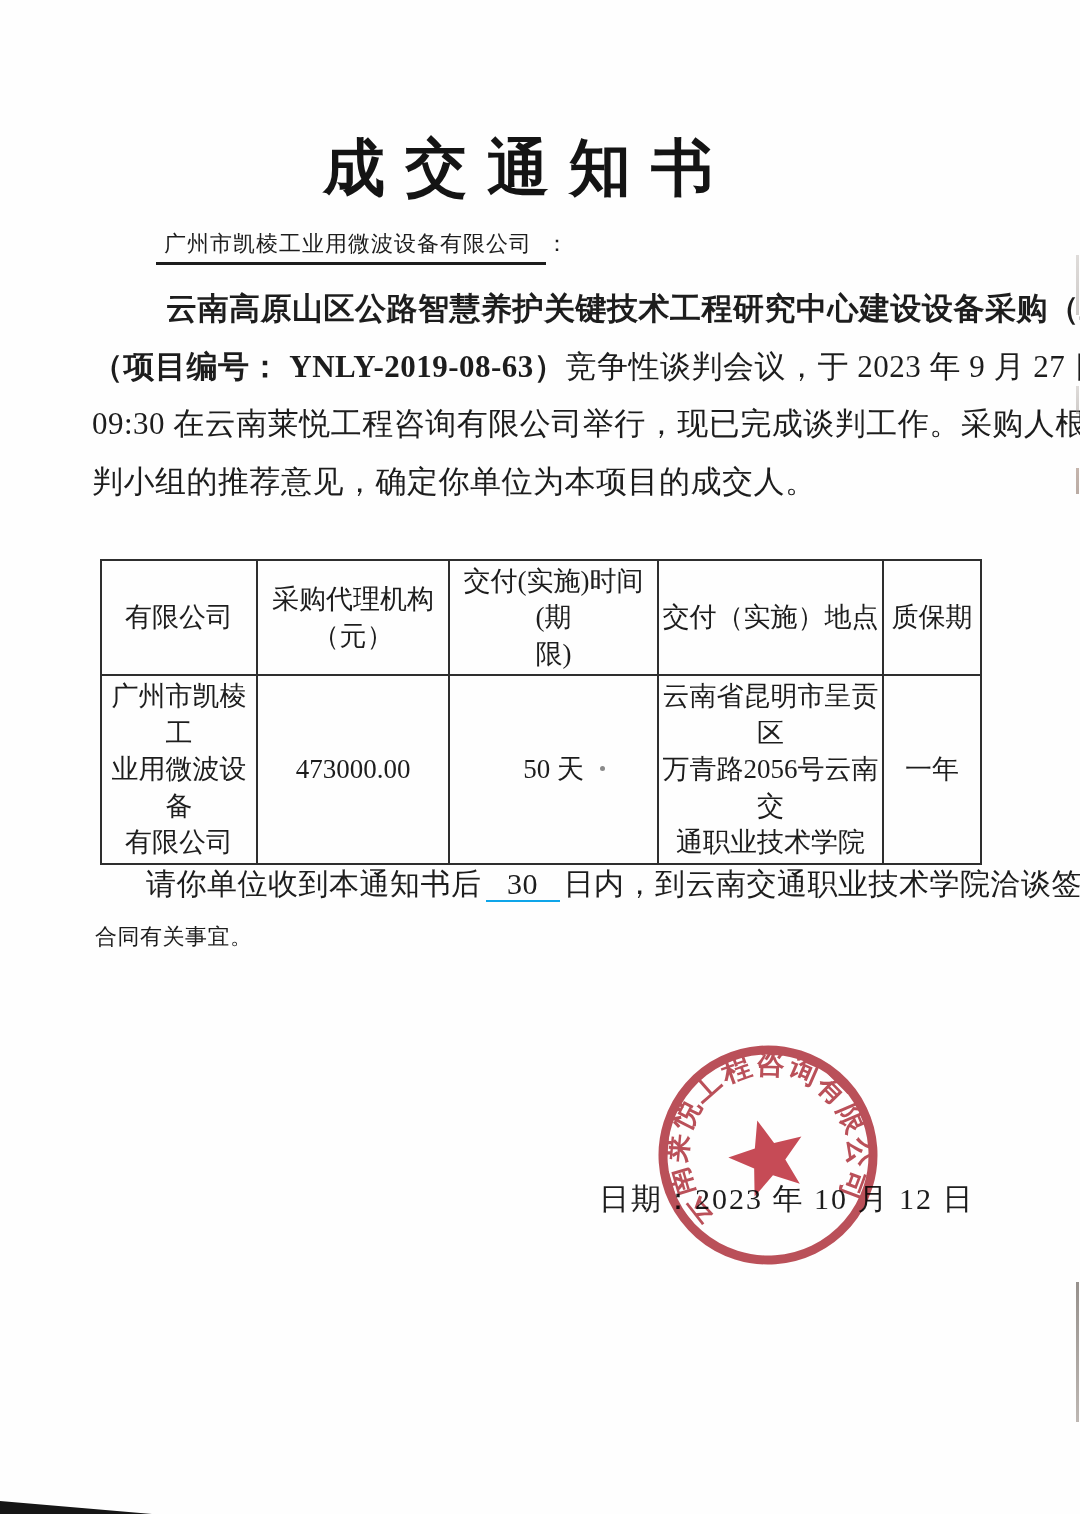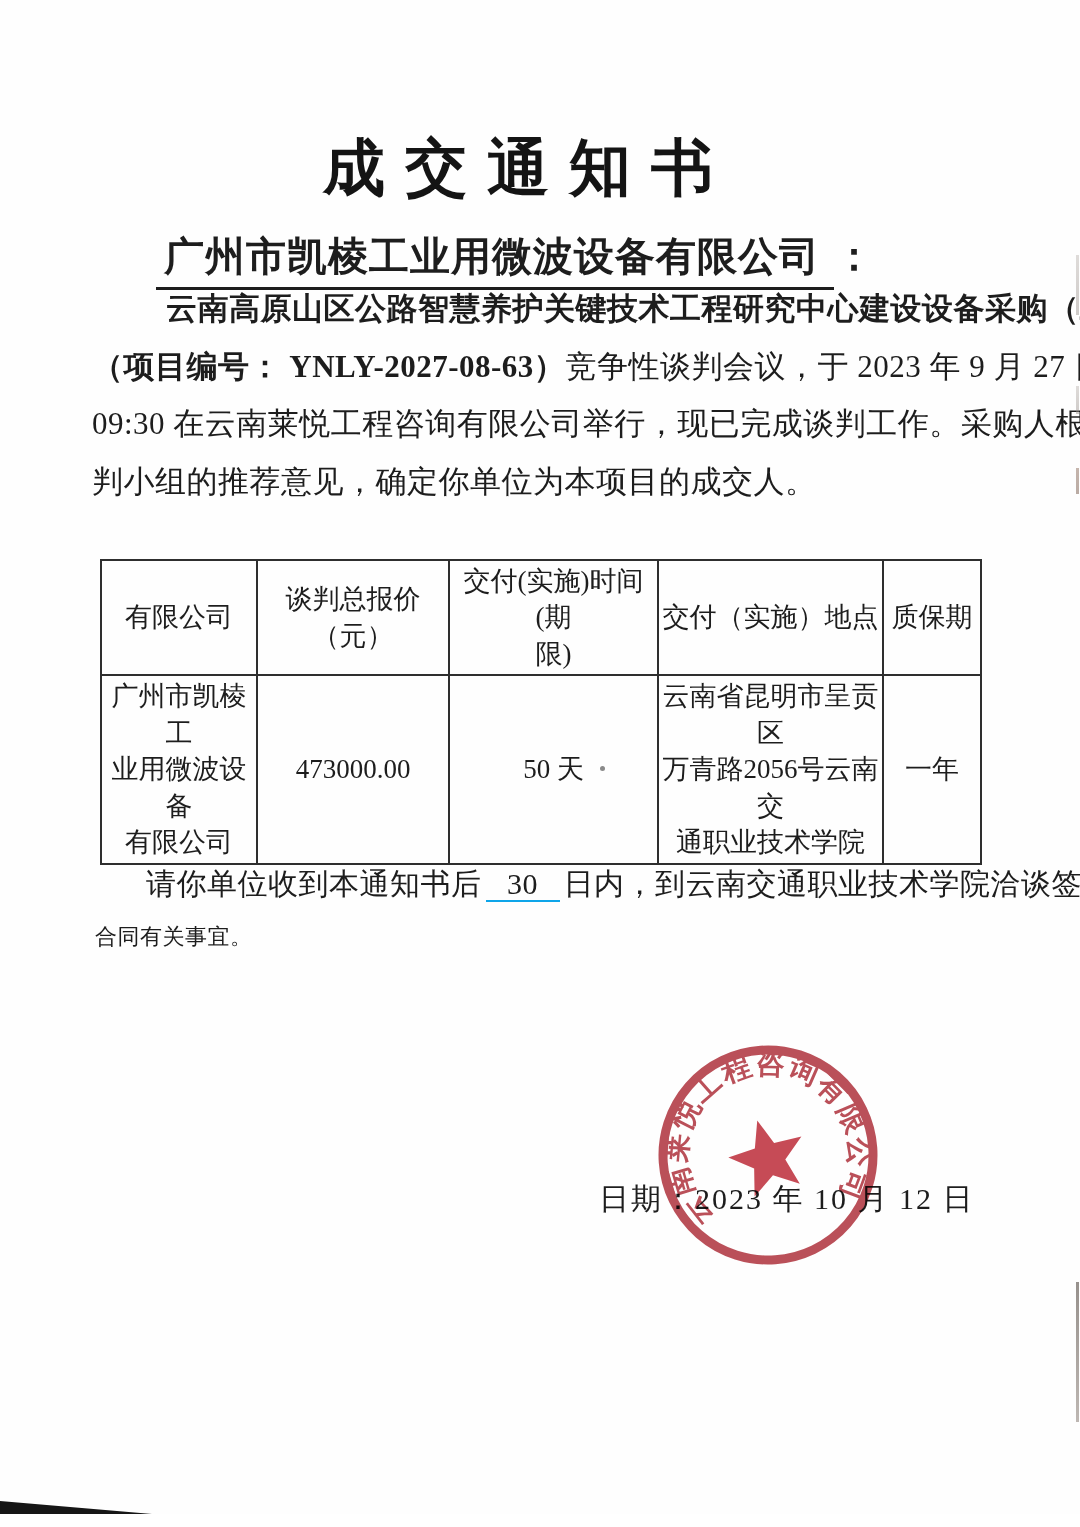--- a/index.html
+++ b/index.html
@@ -15,21 +15,21 @@
   }
   
   .doc-title{
     position:absolute;top:126px;left:0;width:1056px;
     text-align:center;font-size:62px;font-weight:bold;
     letter-spacing:20px;color:#141414;
   }
   
   .addressee{
     position:absolute;top:229px;left:156px;
-    font-size:40px;font-weight:bold;letter-spacing:1px;
+    font-size:22px;font-weight:normal;letter-spacing:1px;
   }
   .addressee .name{
     display:inline-block;
     border-bottom:3px solid #1d1d1d;
     padding:0 14px 3px 8px;
   }
   
   .bline{position:absolute;font-size:31px;letter-spacing:.5px;white-space:nowrap;}
   .b-bold{font-weight:bold;}
   .l1{top:288px;left:166px;font-weight:bold;}
@@ -80,36 +80,36 @@
 </head>
 <body>
 
 <div class="page">
 
   <div class="doc-title">成交通知书</div>
 
   <div class="addressee"><span class="name">广州市凯棱工业用微波设备有限公司</span><span>：</span></div>
 
   <div class="bline l1">云南高原山区公路智慧养护关键技术工程研究中心建设设备采购（二次）</div>
-  <div class="bline l2"><span class="b-bold">（项目编号： YNLY-2027-08-63）</span><span>竞争性谈判会议，于 2023 年 9 月 27 日上午</span></div>
+  <div class="bline l2"><span class="b-bold">（项目编号： YNLY-2019-08-63）</span><span>竞争性谈判会议，于 2023 年 9 月 27 日上午</span></div>
   <div class="bline l3">09:30 在云南莱悦工程咨询有限公司举行，现已完成谈判工作。采购人根据谈</div>
   <div class="bline l4">判小组的推荐意见，确定你单位为本项目的成交人。</div>
 
   <table class="award">
     <colgroup>
       <col style="width:156px">
         <col style="width:192px">
         <col style="width:209px">
         <col style="width:225px">
         <col style="width:98px">
     </colgroup>
     <tbody>
         <tr class="hdr">
       <td>有限公司</td>
-      <td>谈判总报价
+      <td>采购代理机构
 （元）</td>
       <td>交付(实施)时间(期
 限)</td>
       <td>交付（实施）地点</td>
       <td>质保期</td>
     </tr>
     <tr class="bdy">
       <td>广州市凯棱工
 业用微波设备
 有限公司</td>

